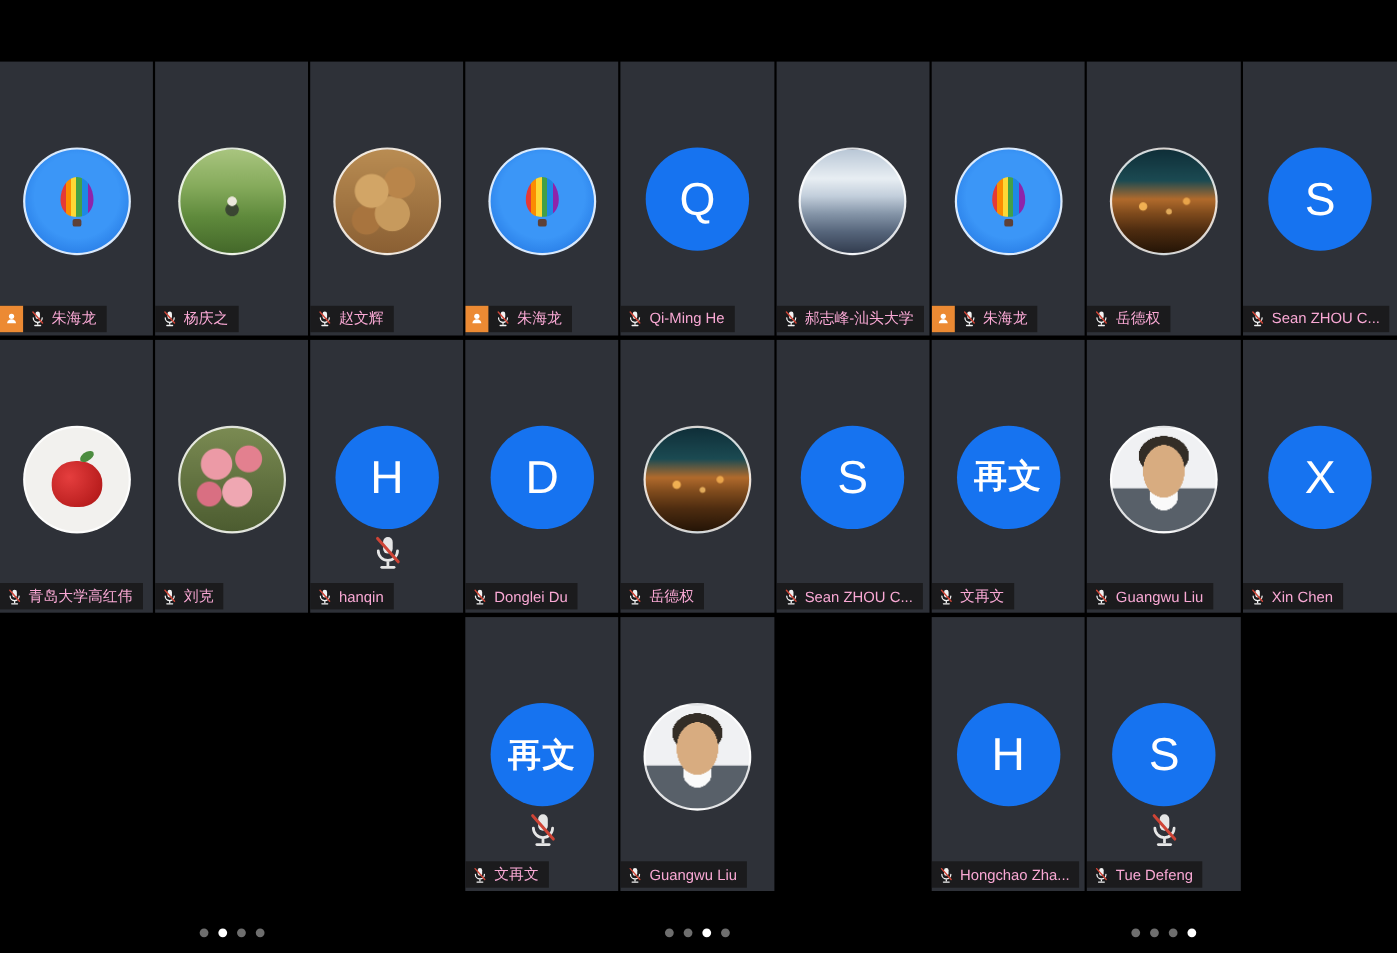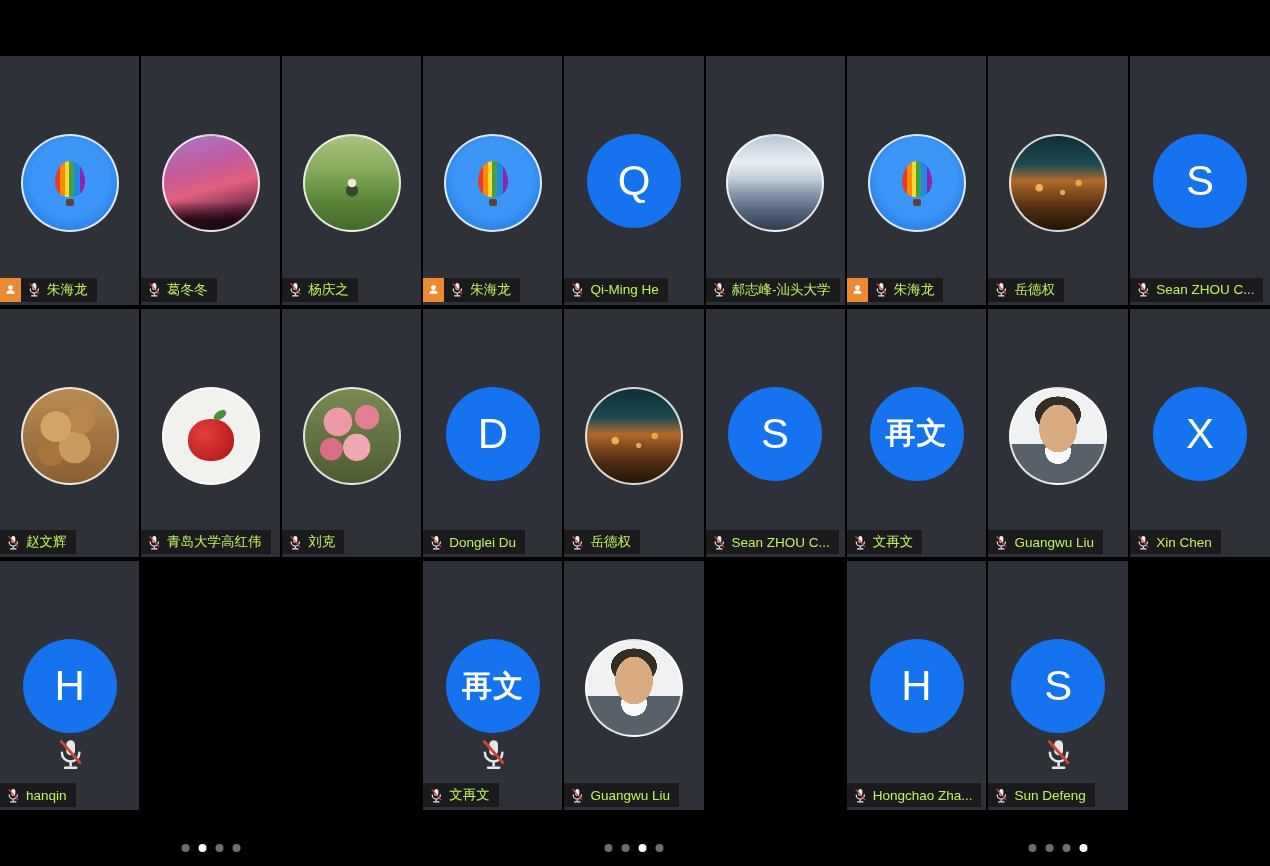--- a/index.html
+++ b/index.html
@@ -86,21 +86,21 @@
   
   .big-mic{position:absolute;left:50%;top:174px;transform:translateX(-50%);width:30px;height:38px;
     color:#E6E6E6;}
   .big-mic svg{width:30px;height:38px;}
 
   
   .name-chip{position:absolute;left:0;bottom:3px;display:flex;align-items:center;height:24px;
     background:rgba(22,22,22,.78);padding:0 9px 0 6px;gap:6px;max-width:calc(100% - 2px);
     box-sizing:border-box;}
   .name-chip.has-badge{padding-left:0;}
-  .pname{color:#bef264;font-size:13.5px;font-weight:500;white-space:nowrap;overflow:hidden;
+  .pname{color:#f9a8d4;font-size:13.5px;font-weight:500;white-space:nowrap;overflow:hidden;
     text-overflow:ellipsis;}
   .host-badge{width:21px;height:24px;background:#EC8A33;display:flex;align-items:center;
     justify-content:center;flex:0 0 auto;}
   .host-badge svg{width:13px;height:13px;}
   .mic{display:flex;align-items:center;flex:0 0 auto;color:#F2F2F2;}
   .mic svg{width:14px;height:17px;}
   .mic.mic--on{color:#35C24D;}
   .mic.mic--on .slash{display:none;}
 
   
@@ -132,39 +132,20 @@
           <path d="M5.5 12 a7 7 0 0 0 14 0" fill="none" stroke="currentColor" stroke-width="2" stroke-linecap="round"></path>
           <line x1="12.5" y1="19.5" x2="12.5" y2="23" stroke="currentColor" stroke-width="2"></line>
           <line x1="8" y1="24" x2="17" y2="24" stroke="currentColor" stroke-width="2" stroke-linecap="round"></line>
           <line class="slash" x1="5" y1="3" x2="20" y2="20" stroke="#CE4436" stroke-width="2.2" stroke-linecap="round"></line>
         </svg>
       </span>
       <span class="pname">朱海龙</span>
     </div>
   </div>
 
-  <div class="tile">
-    <div class="avatar av-sunset photo">
-      
-    </div>
-
-    <div class="name-chip">
-
-      <span class="mic">
-        <svg viewBox="0 0 24 26">
-          <rect x="9" y="2" width="7" height="12" rx="3.5" fill="currentColor"></rect>
-          <path d="M5.5 12 a7 7 0 0 0 14 0" fill="none" stroke="currentColor" stroke-width="2" stroke-linecap="round"></path>
-          <line x1="12.5" y1="19.5" x2="12.5" y2="23" stroke="currentColor" stroke-width="2"></line>
-          <line x1="8" y1="24" x2="17" y2="24" stroke="currentColor" stroke-width="2" stroke-linecap="round"></line>
-          <line class="slash" x1="5" y1="3" x2="20" y2="20" stroke="#CE4436" stroke-width="2.2" stroke-linecap="round"></line>
-        </svg>
-      </span>
-      <span class="pname">葛冬冬</span>
-    </div>
-  </div>
 
   <div class="tile">
     <div class="avatar av-field photo">
       
     </div>
 
     <div class="name-chip">
 
       <span class="mic">
         <svg viewBox="0 0 24 26">
@@ -626,21 +607,21 @@
 
       <span class="mic">
         <svg viewBox="0 0 24 26">
           <rect x="9" y="2" width="7" height="12" rx="3.5" fill="currentColor"></rect>
           <path d="M5.5 12 a7 7 0 0 0 14 0" fill="none" stroke="currentColor" stroke-width="2" stroke-linecap="round"></path>
           <line x1="12.5" y1="19.5" x2="12.5" y2="23" stroke="currentColor" stroke-width="2"></line>
           <line x1="8" y1="24" x2="17" y2="24" stroke="currentColor" stroke-width="2" stroke-linecap="round"></line>
           <line class="slash" x1="5" y1="3" x2="20" y2="20" stroke="#CE4436" stroke-width="2.2" stroke-linecap="round"></line>
         </svg>
       </span>
-      <span class="pname">Sun Defeng</span>
+      <span class="pname">Tue Defeng</span>
     </div>
   </div>
 
 </div>
     <div class="dots">
         <span class="dot"></span>
         <span class="dot"></span>
         <span class="dot"></span>
         <span class="dot active"></span>
       </div>

